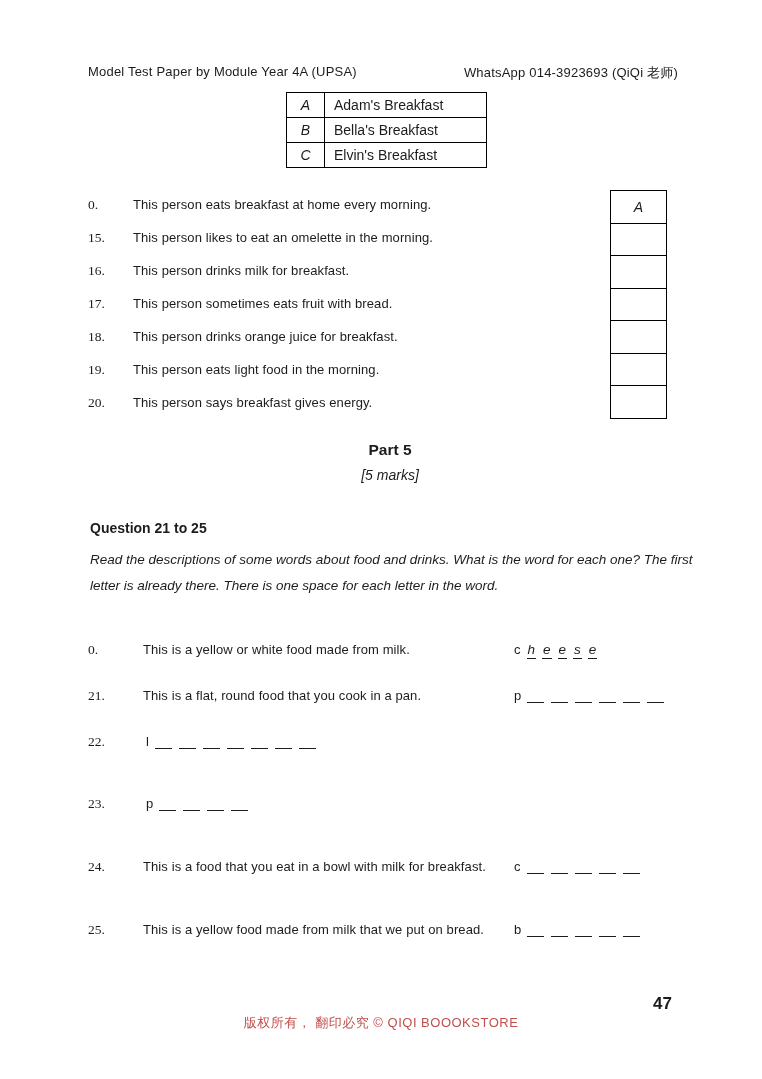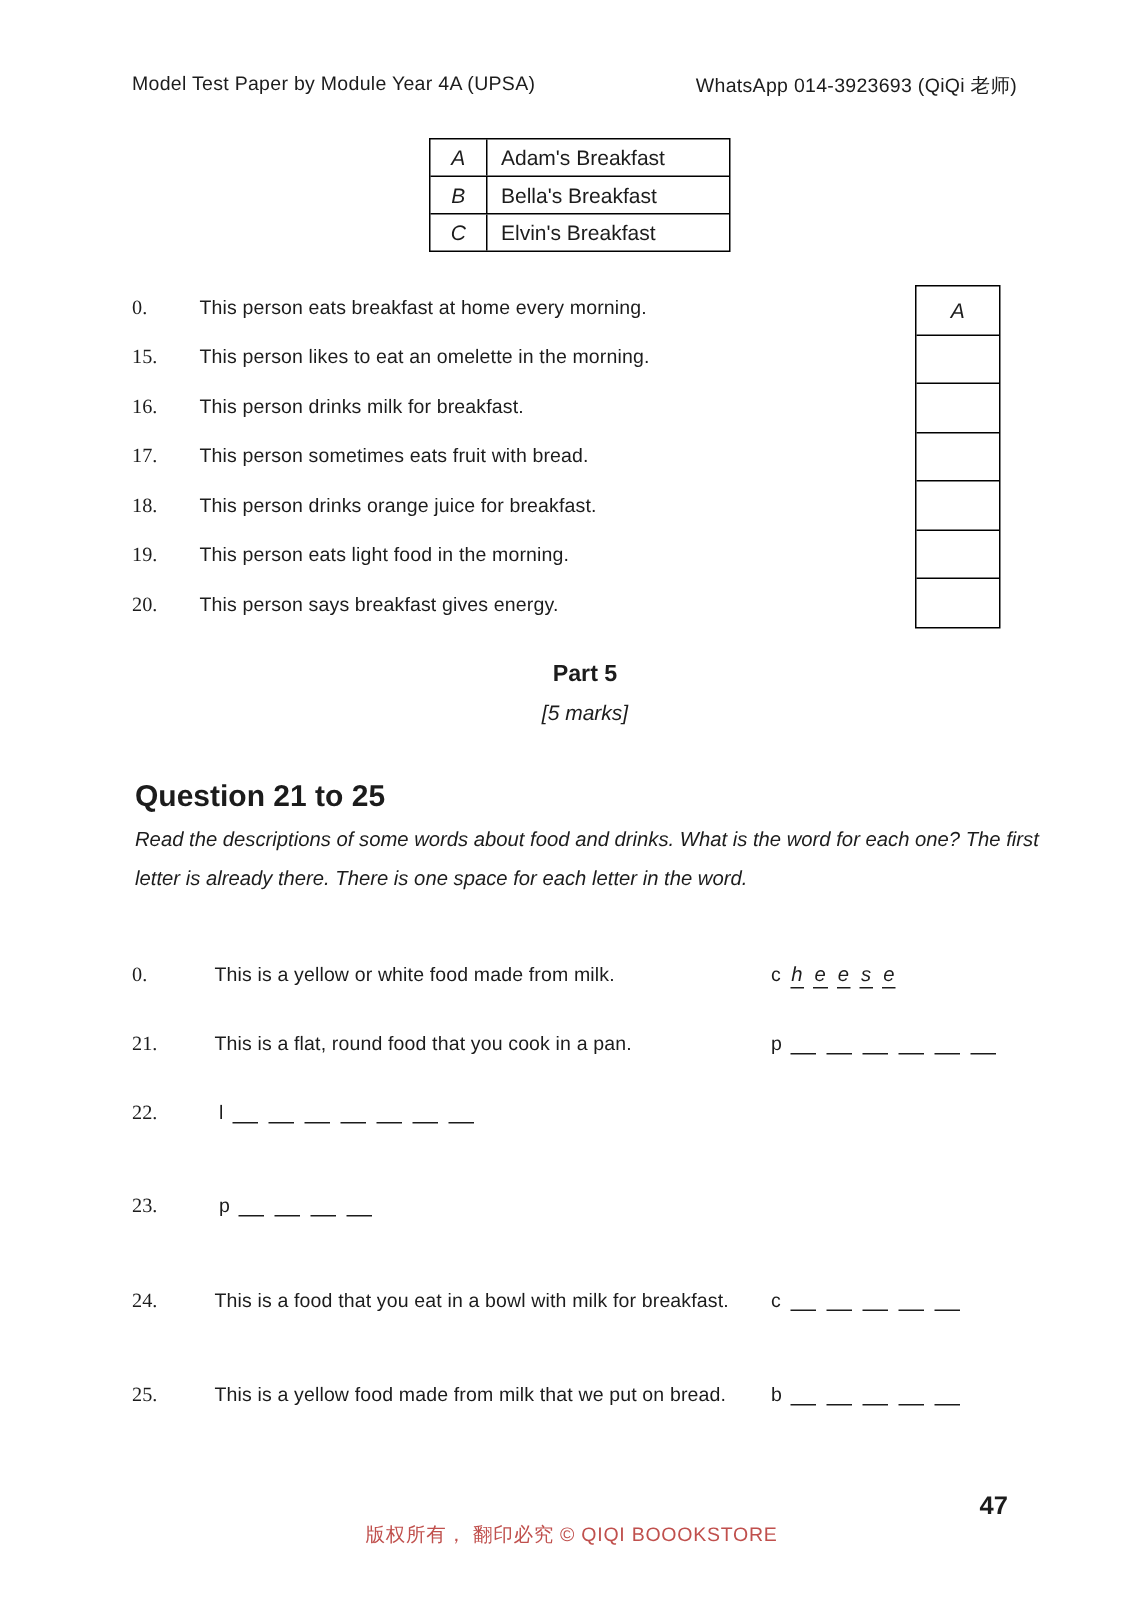--- a/index.html
+++ b/index.html
@@ -11,21 +11,21 @@
     font-family: "Liberation Sans", sans-serif;
     color: #1c1c1c;
     overflow: hidden;
   }
 
   
   .header {
     position: absolute;
     left: 88px;
     right: 84px;
-    top: 48px;
+    top: 64px;
     display: flex;
     justify-content: space-between;
     font-size: 13px;
     letter-spacing: 0.2px;
   }
 
   
   .opt-table {
     position: absolute;
     left: 286px;
@@ -79,21 +79,21 @@
     position: absolute;
     left: 90px; width: 600px; top: 441px;
     text-align: center;
   }
   .p5-title { font-size: 15.5px; font-weight: bold; }
   .p5-marks { font-size: 14px; font-style: italic; margin-top: 8px; }
 
   .q-range {
     position: absolute;
     left: 90px; top: 520px;
-    font-size: 20px; font-weight: bold;
+    font-size: 14px; font-weight: bold;
   }
   .instructions {
     position: absolute;
     left: 90px; top: 547px; width: 608px;
     font-size: 13.5px; font-style: italic;
     line-height: 26px;
   }
 
   
   .p5-row {

